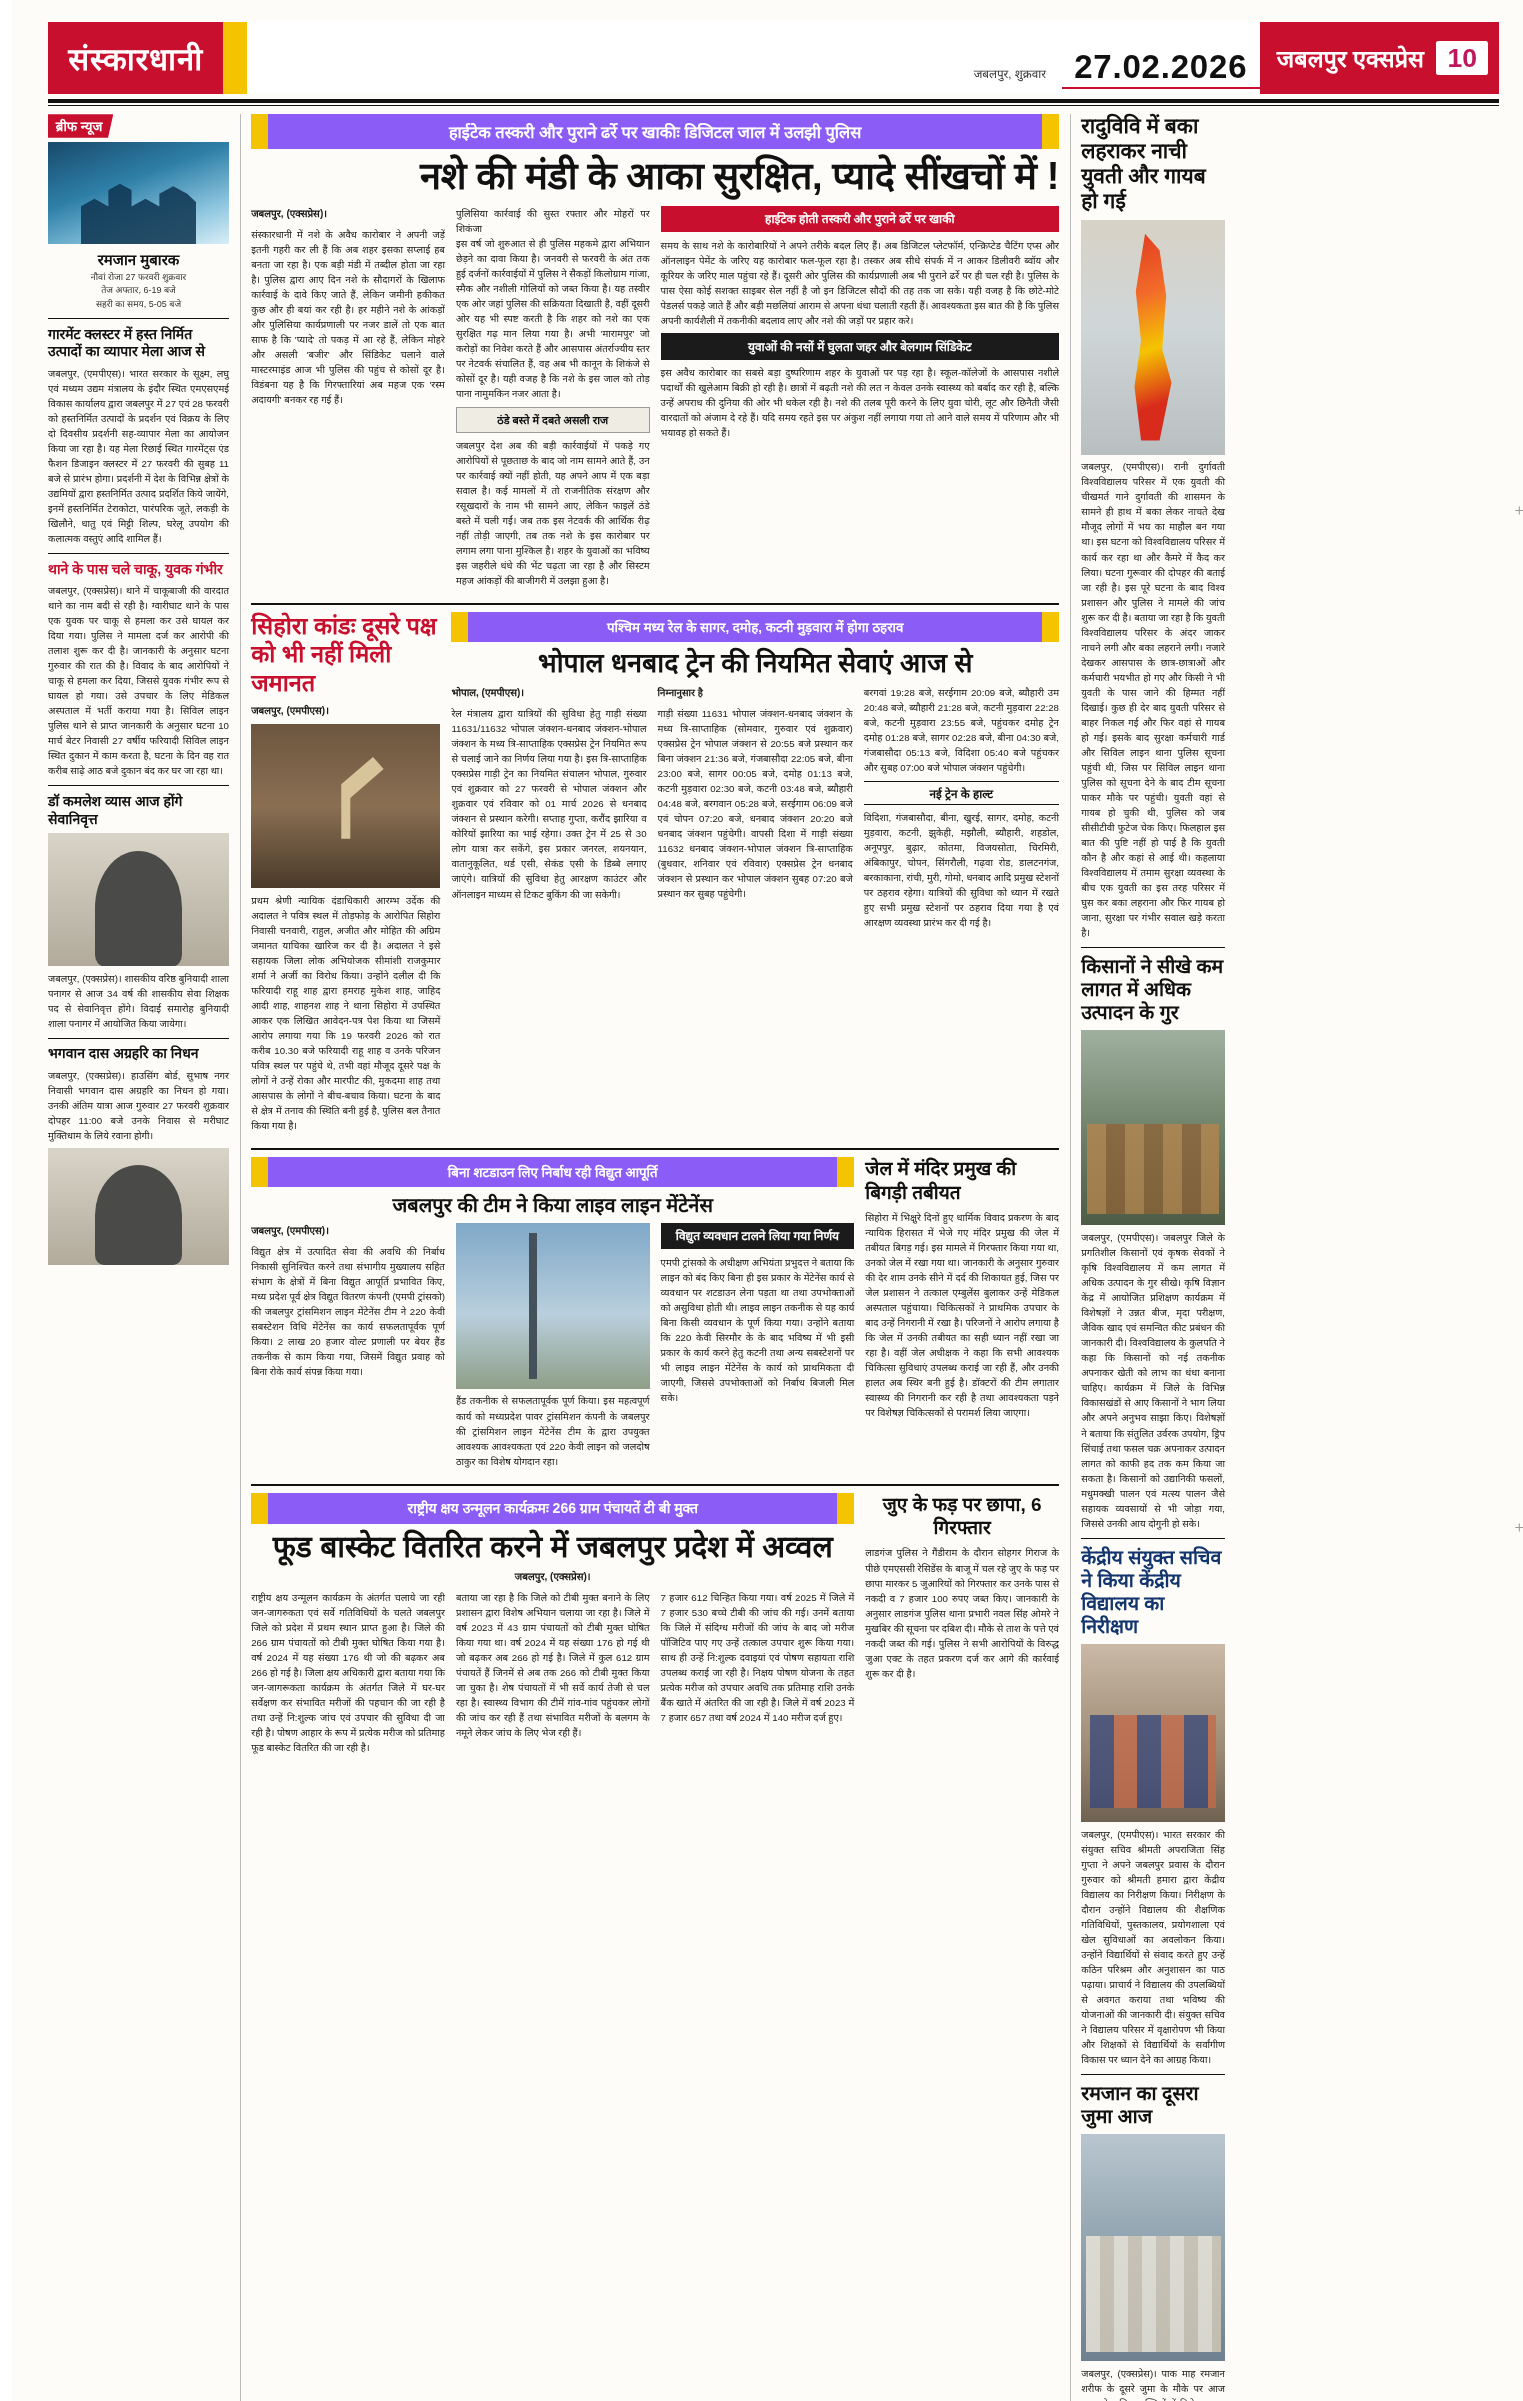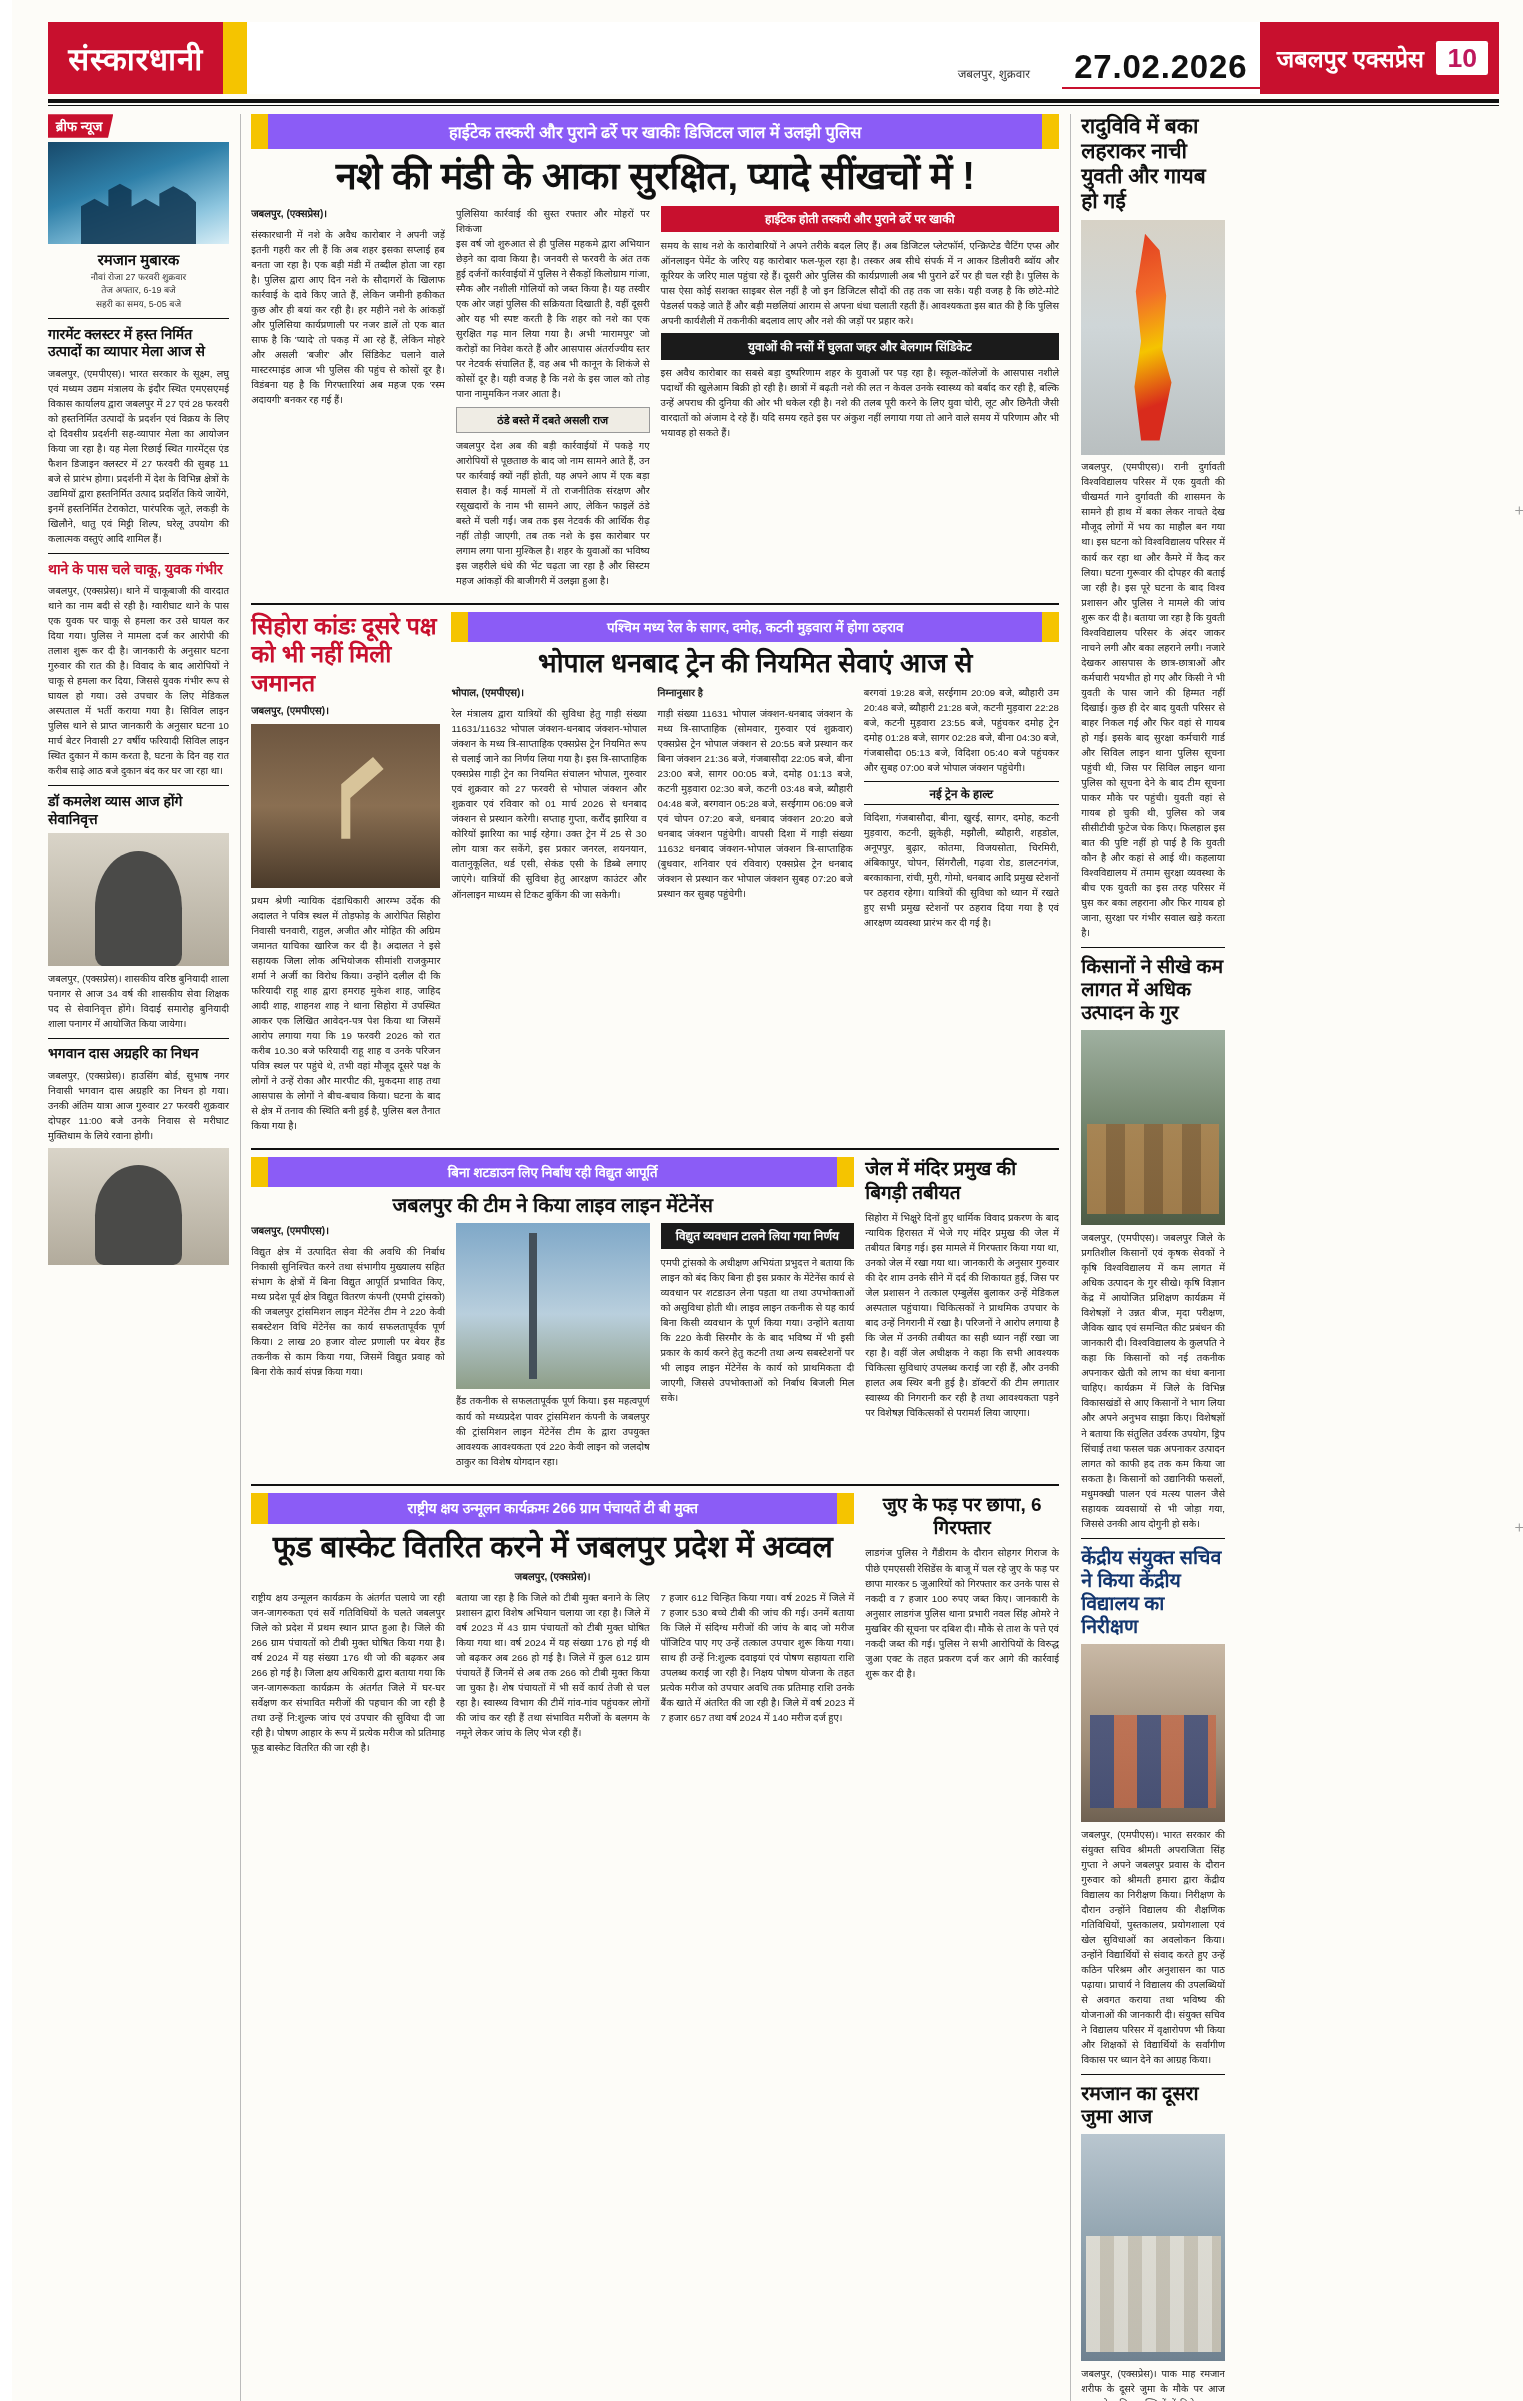--- a/index.html
+++ b/index.html
@@ -22,21 +22,21 @@
   }
   .mh-red {
     background:#c8102e; color:#fff; display:flex; align-items:center;
     padding:0 20.3px; font-size:31px; font-weight:bold; letter-spacing:0.8px;
     border-right:3.9px solid #f5c400;
   }
   .mh-yellow { background:#f5c400; width:20.3px; }
   .mh-mid { flex:1; background:#fff; position:relative; }
   .mh-date-wrap {
     position:absolute; right:0; top:0; height:100%;
-    display:flex; align-items:flex-end; padding-bottom:4.7px;gap:16px;
+    display:flex; align-items:flex-end; padding-bottom:4.7px;
   }
   .mh-small {
     font-size:11.7px; color:#333; margin-right:15.6px; margin-bottom:7.8px;
     text-align:right; line-height:1.3;
   }
   .mh-date {
     font-size:33px; font-weight:bold; color:#111; letter-spacing:0.8px;
     border-bottom:2.3px solid #c8102e; padding:0 12.5px 1.6px 12.5px;
   }
   .mh-right {
@@ -92,21 +92,21 @@
     background:#8b5cf6; color:#fff; font-weight:bold; font-size:16.4px;
     text-align:center; padding:5.5px 7.8px 6.3px; position:relative;
     margin-bottom:6.3px;
   }
   .ribbon:before, .ribbon:after {
     content:""; position:absolute; top:0; width:17px; height:100%; background:#f5c400;
   }
   .ribbon:before { left:0; }
   .ribbon:after { right:0; }
   .banner-head {
-    font-size:38px; font-weight:bold; color:#111; text-align:center;
+    font-size:38px; font-weight:bold; color:#111; text-align:right;
     line-height:1.12; letter-spacing:-0.4px; margin:1.6px 0 7.8px;
   }
   .subbox {
     background:#c8102e; color:#fff; font-weight:bold; font-size:12px;
     text-align:center; padding:4.7px 6.3px; margin-bottom:5.5px;
   }
   .subbox.dark { background:#1b1b1b; }
   .graytitle { font-size:13px; font-weight:bold; text-align:center; margin-bottom:4.7px; }
 
   

